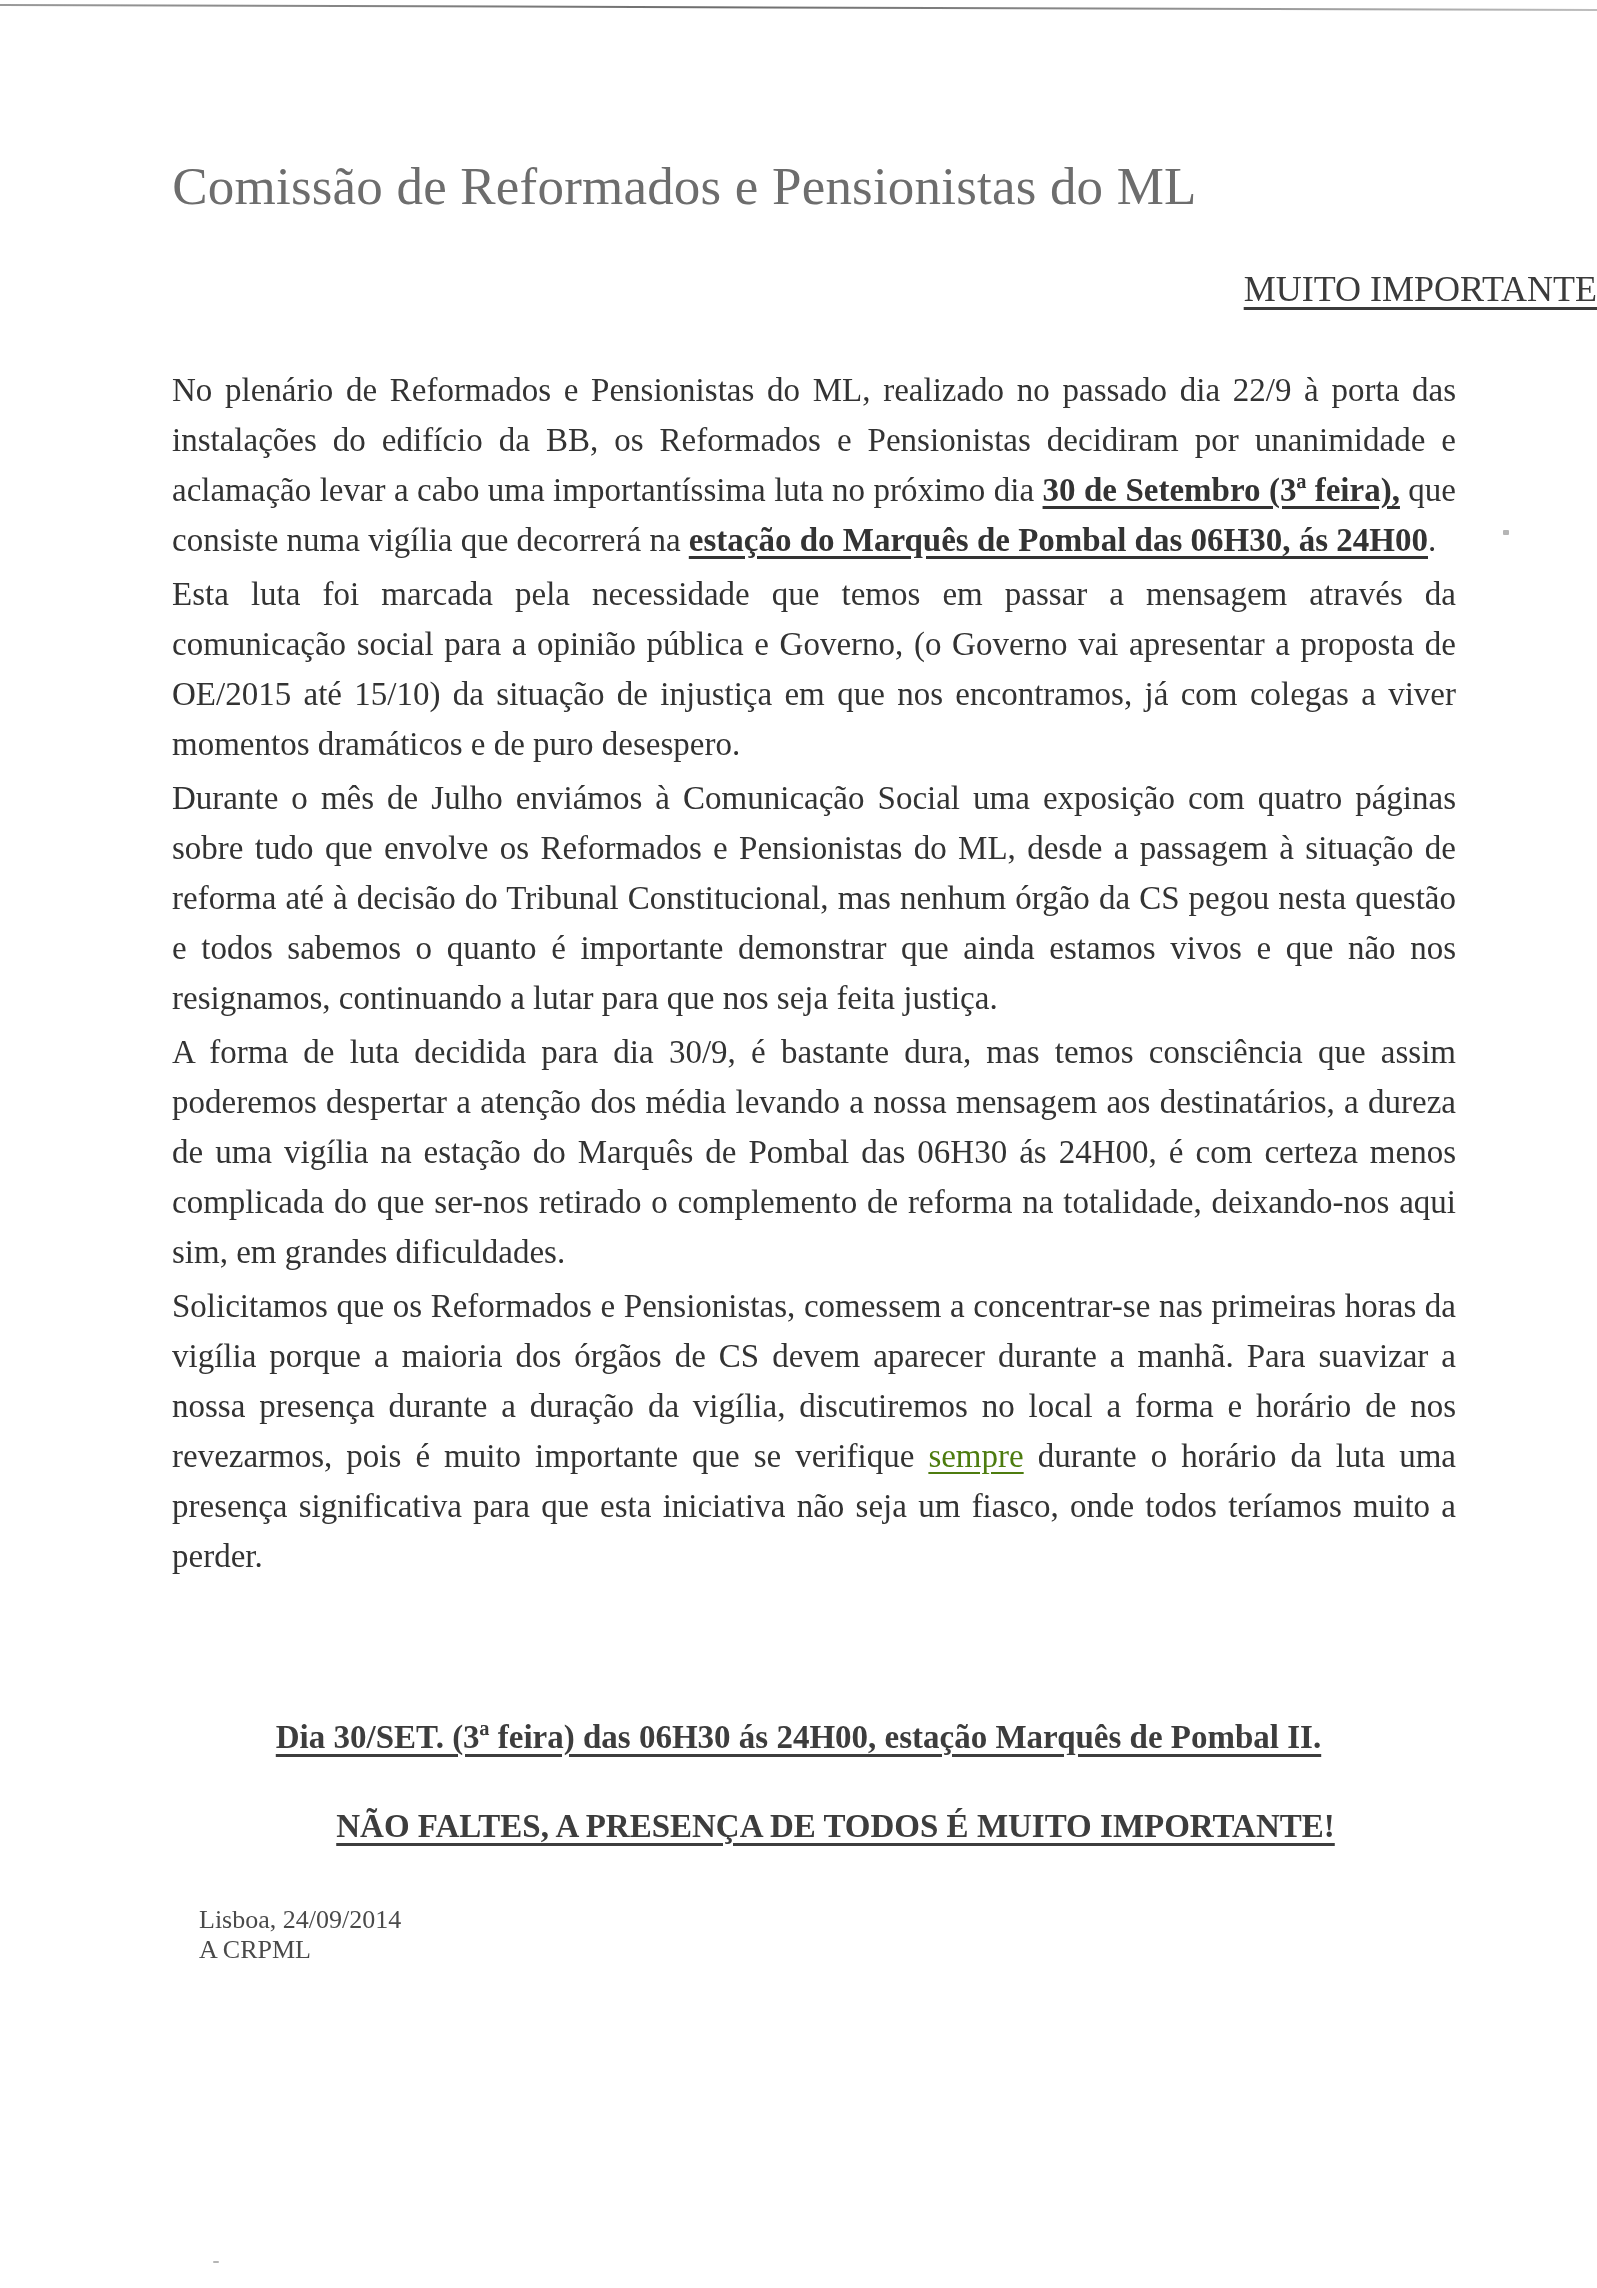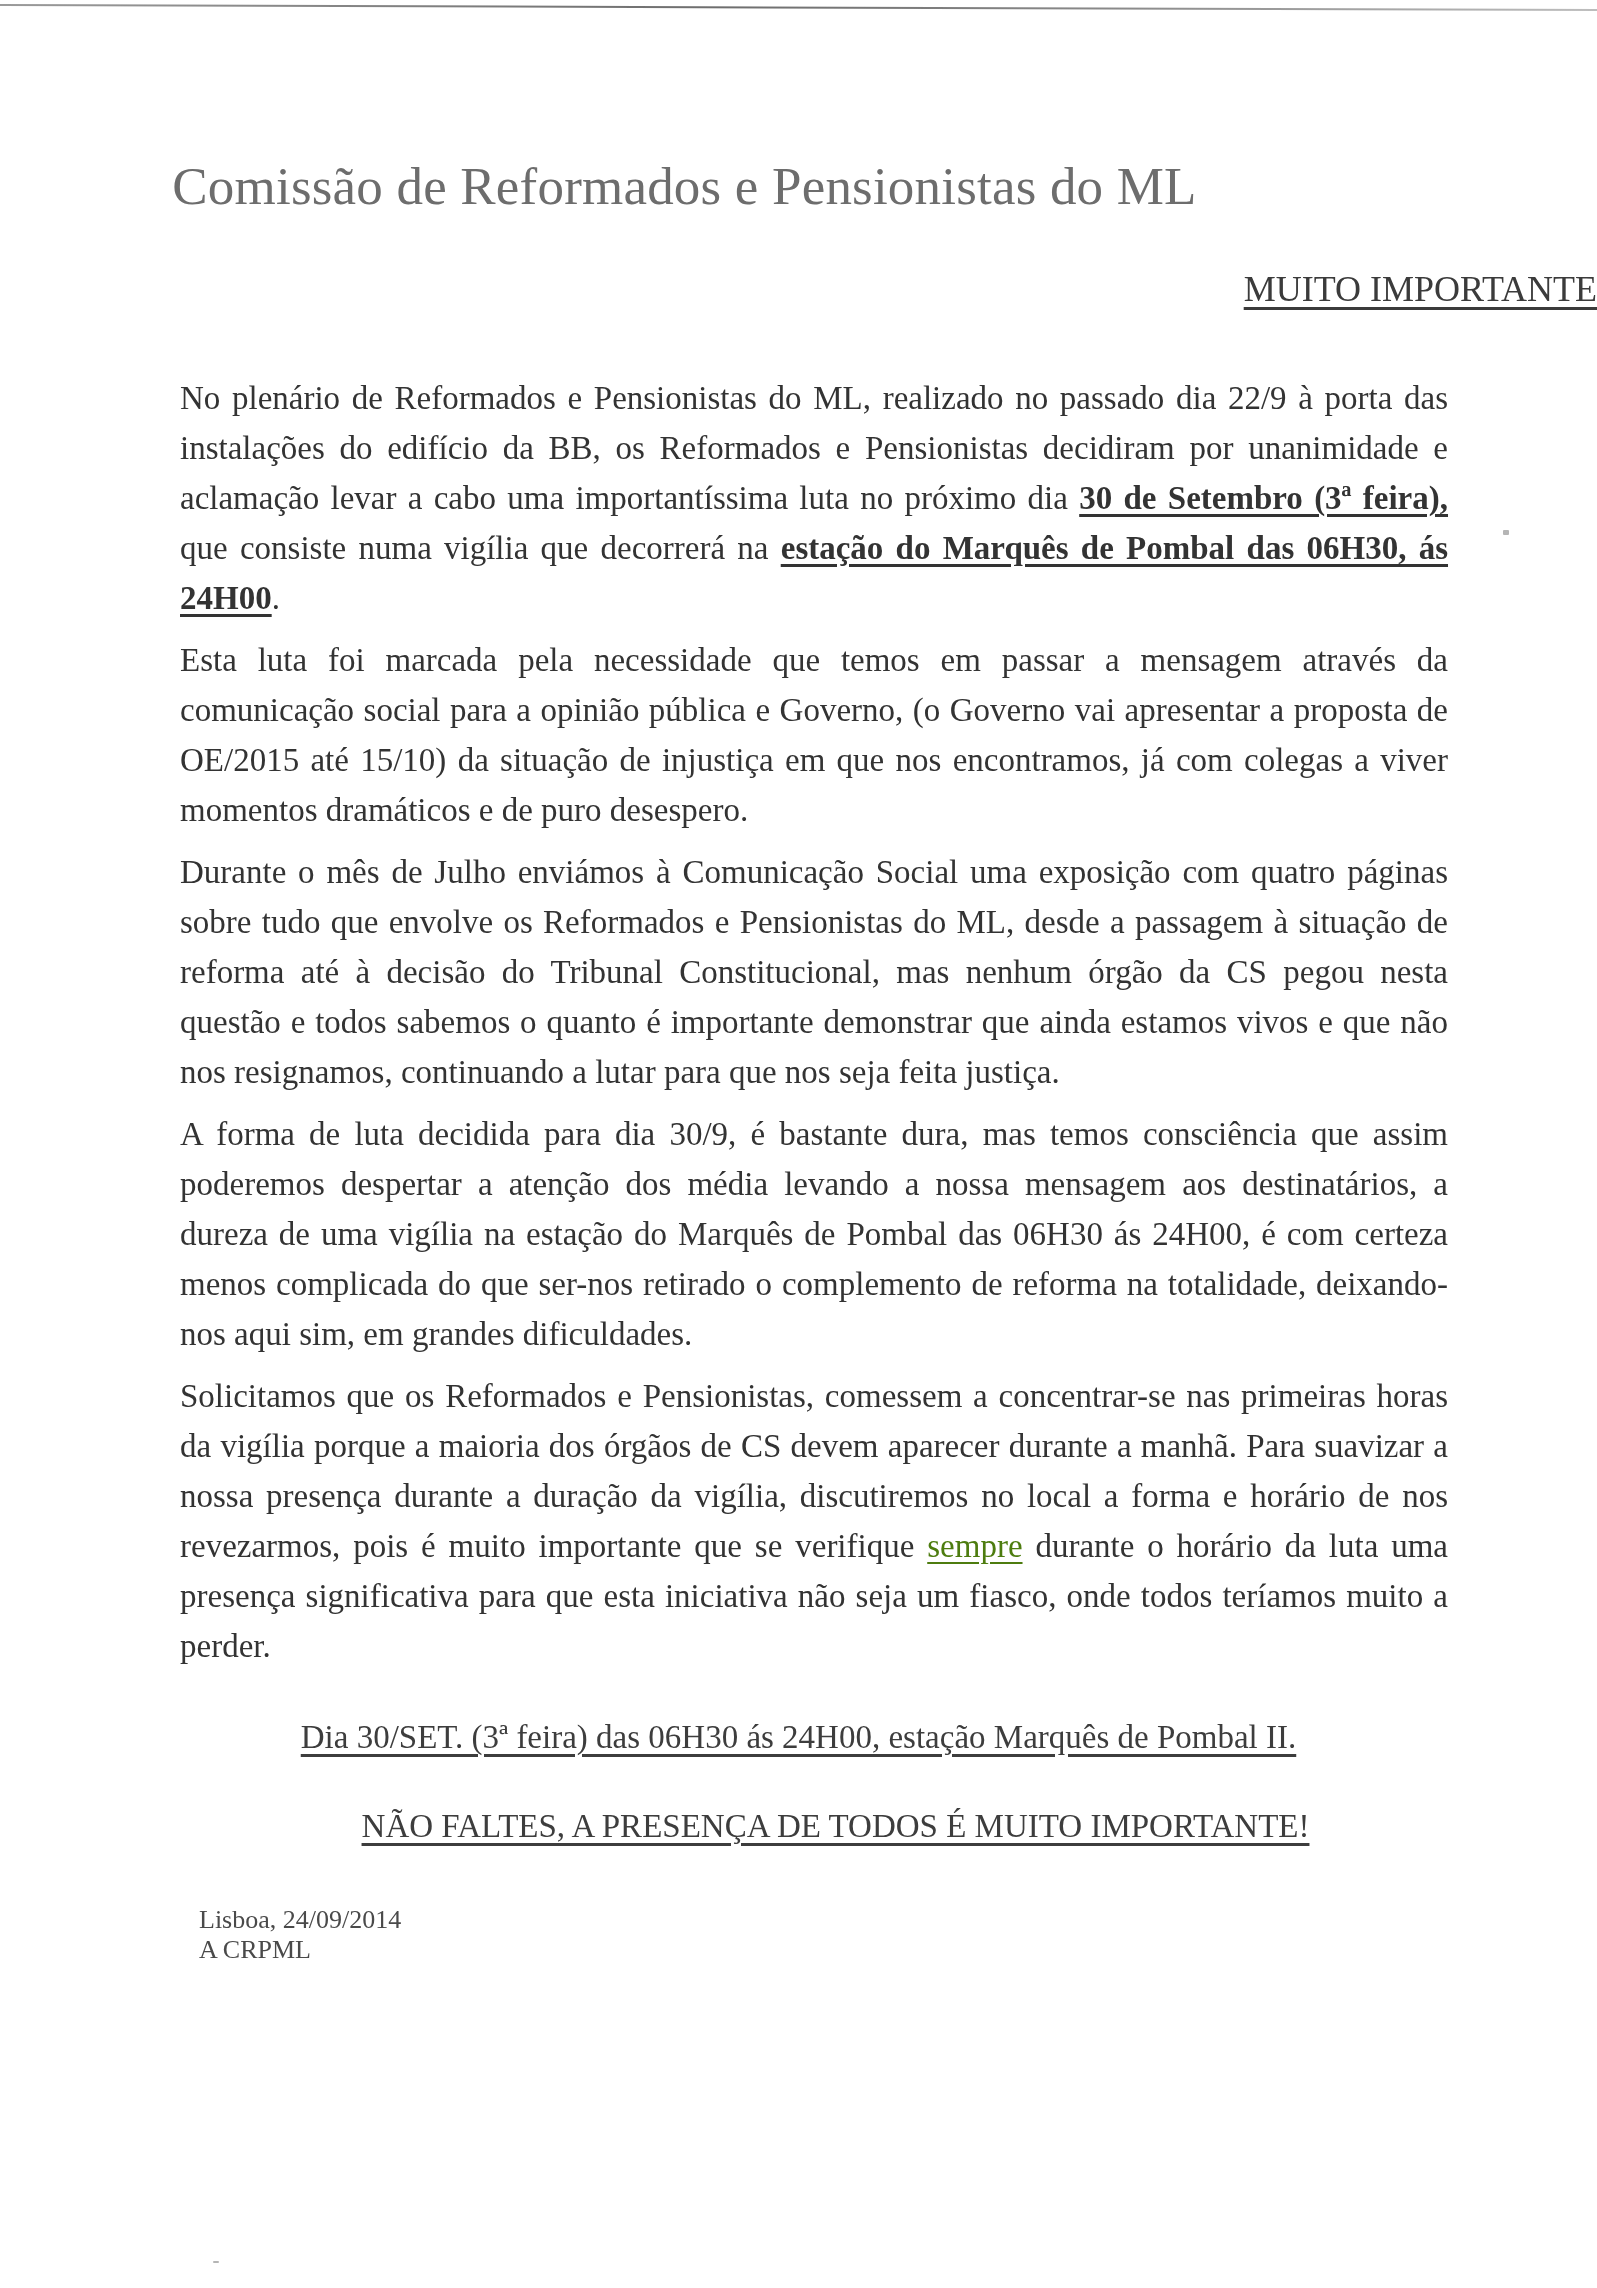--- a/index.html
+++ b/index.html
@@ -21,27 +21,27 @@
     .subtitle {
       position: absolute; left: 0; width: 1597px; top: 268px; text-align: right;
       font-size: 36px; color: #3b3b3b;
     }
     .subtitle span { text-decoration: underline; text-decoration-thickness: 2.9px; text-underline-offset: 5.9px; }
     .body-text {
       position: absolute; left: 168px; top: 361px; width: 1292px;
       font-size: 33px; line-height: 50px; text-align: justify;
       color: #333333;
     }
-    .body-text p { margin: 12px; }
+    .body-text p { margin: 4px; }
     .u { text-decoration: underline; text-decoration-thickness: 2.9px; text-underline-offset: 4.9px; }
     .b { font-weight: bold; }
     .thin-u { text-decoration: underline; text-decoration-thickness: 2px; text-underline-offset: 4.9px; color: #4d7c0f; }
     .callout {
       position: absolute; left: 0; width: 1597px; text-align: center;
-      font-size: 33px; font-weight: normal; color: #3d3d3d;
+      font-size: 33px; font-weight: bold; color: #3d3d3d;
     }
     .callout span { text-decoration: underline; text-decoration-thickness: 2.9px; text-underline-offset: 5.9px; }
     .callout-1 { top: 1719px; }
     .callout-2 { top: 1808px; padding-left: 37px; }
     .signature {
       position: absolute; left: 163px; top: 1905px;
       font-size: 26px; line-height: 30px; color: #4a4a4a; margin-left: 36px;
     }
     .signature div { white-space: nowrap; }
   </style>

